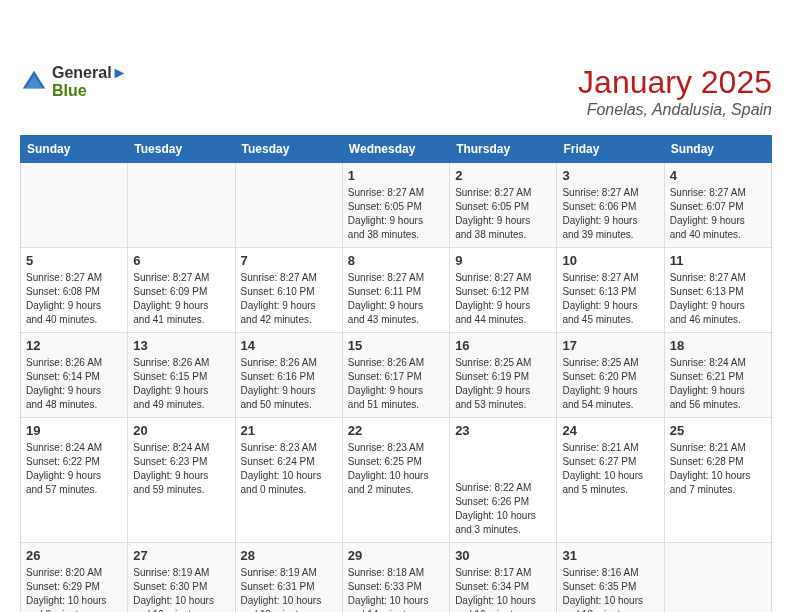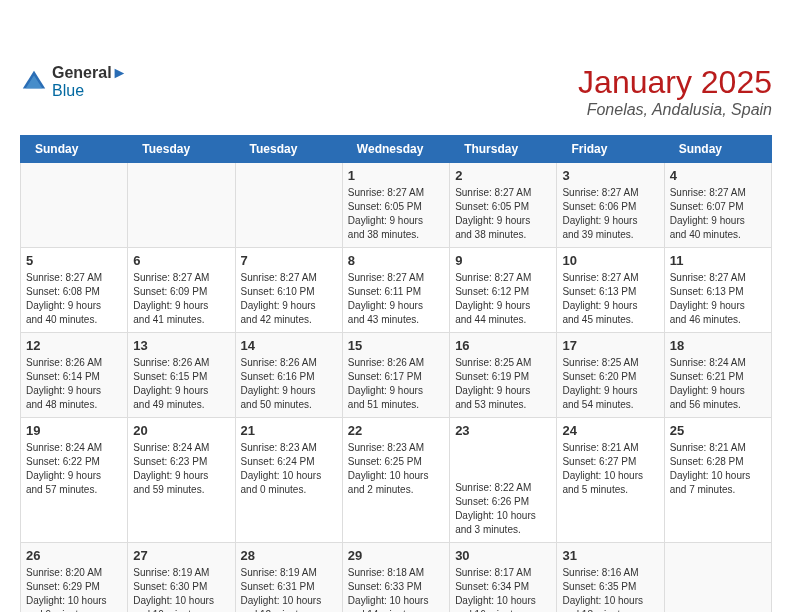--- a/index.html
+++ b/index.html
@@ -39,21 +39,21 @@
     }
     table {
       width: 100%;
       border-collapse: collapse;
       font-size: 11px;
     }
     thead tr th {
       background: #2a6db5;
       color: #fff;
       text-align: left;
-      padding: 6px 14px;
+      padding: 6px 6px;
       font-size: 12px;
       font-weight: bold;
       border: 1px solid #2a6db5;
     }
     tbody tr td {
       border: 1px solid #ddd;
       vertical-align: top;
       padding: 5px 5px;
       width: calc(100% / 7);
       min-height: 80px;
@@ -81,21 +81,21 @@
 <body>
 
 <div class="header">
   <div class="logo">
     <svg class="logo-icon" viewBox="0 0 30 30" xmlns="http://www.w3.org/2000/svg">
       <polygon points="15,3 27,22 3,22" fill="#2a6db5"></polygon>
       <polygon points="15,8 24,22 6,22" fill="#5ba3d9" opacity="0.6"></polygon>
     </svg>
     <div>
       <div style="font-size:16px;font-weight:bold;color:#333;">General<span style="color:#2a6db5;">►</span></div>
-      <div style="font-size:16px;font-weight:normal;color:#0369a1;">Blue</div>
+      <div style="font-size:16px;font-weight:bold;color:#4d7c0f;">Blue</div>
     </div>
   </div>
   <div class="title-block">
     <div class="month-title">January 2025</div>
     <div class="subtitle">Fonelas, Andalusia, Spain</div>
   </div>
 </div>
 
 <table>
   <thead>

